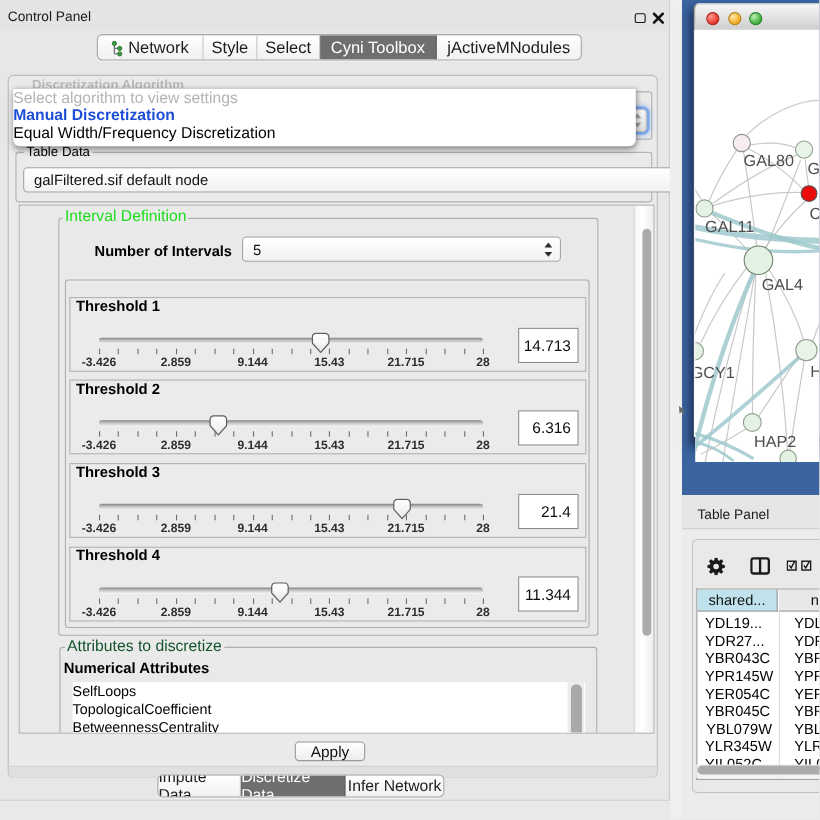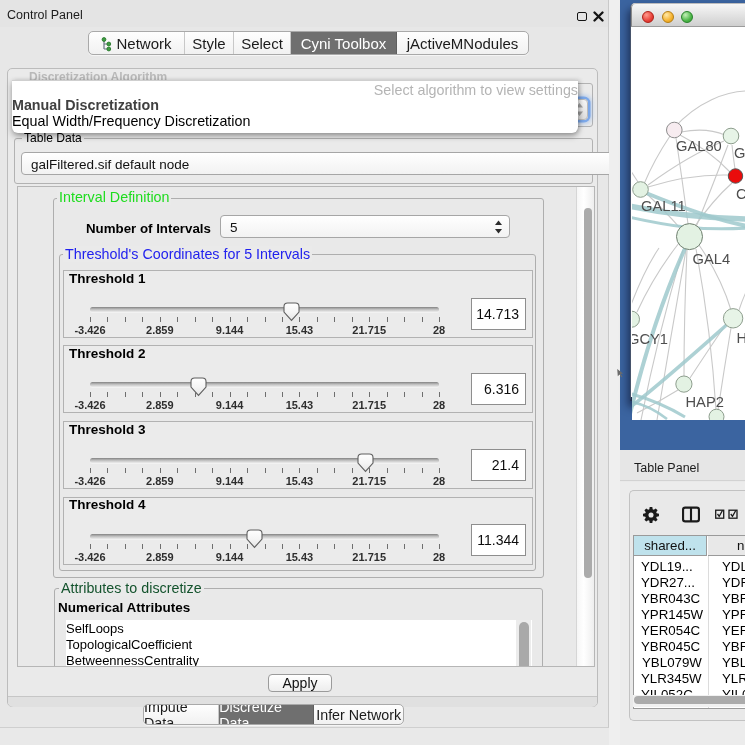--- a/index.html
+++ b/index.html
@@ -54,22 +54,22 @@
 #numlist { position:absolute; left:48px; top:433px; width:466px; height:47px; padding-top:1.3px; background:#fff; }
 #numlist div { font-size:13px; color:#000; padding-left:0px; height:16.1px; line-height:16.1px; }
 #listsb { position:absolute; left:498px; top:433px; width:15px; height:47px; background:#ececec; }
 #listsb .thumb { position:absolute; left:2.5px; top:2px; width:10px; height:60px; background:#a9a9a9; border-radius:5px; }
 
 
 #apply { position:absolute; left:268px; top:674px; width:64px; height:18px; background:linear-gradient(#ffffff,#ededed); border:1px solid #9b9b9b; border-radius:4px; font-size:14px; color:#111; text-align:center; line-height:16px; }
 
 
 #popup { position:absolute; left:12px; top:80px; width:566px; height:53px; background:#fff; border-top:1px solid #cfcfcf; border-radius:0 0 6px 6px; box-shadow:0 3px 6px rgba(0,0,0,.35), 2px 0 4px rgba(0,0,0,.12); }
-#popup .ph { position:absolute; left:0; right:0; top:1px; text-align:right; color:#b4b4b4; font-size:14.3px; }
-#popup .i1 { position:absolute; left:0px; top:15.5px; font-size:14.3px; font-weight:bold; color:#404040; }
+#popup .ph { position:absolute; left:0; right:0; top:1px; text-align:left; color:#b4b4b4; font-size:14.3px; }
+#popup .i1 { position:absolute; left:0px; top:15.5px; font-size:14.3px; font-weight:bold; color:#1d4ed8; }
 #popup .i2 { position:absolute; left:0px; top:31.5px; font-size:14.3px; color:#000; }
 #ghost-title { position:absolute; left:29px; top:70px; font-size:12px; font-weight:bold; color:#b9b9b9; }
 
 
 #bluebg { position:absolute; left:620px; top:0; width:125px; height:450px; background:#3b64a0; }
 #netwin { position:absolute; left:630px; top:3px; width:115px; height:398px; background:#fff; border-radius:5px 0 0 0; border-left:1.5px solid #46536b; border-bottom:4px solid #233150; box-shadow:-2px 6px 9px rgba(8,14,38,.6); }
 #nettitle { position:absolute; left:0; top:0; width:100%; height:24px; background:linear-gradient(#f7f7f7,#cfcfcf); border-bottom:1px solid #9b9b9b; border-radius:5px 0 0 0; border-left:1px solid #8a8a8a; border-top:1px solid #bdbdbd; }
 .tl { position:absolute; top:6.5px; width:12px; height:12px; border-radius:50%; }
 #netcanvas { position:absolute; left:1px; top:24px; width:113px; height:393px; background:#fff; overflow:hidden; }
 
@@ -140,21 +140,20 @@
     <div class="abs" style="left:68px; top:34px; font-size:13.3px; font-weight:bold; color:#000;">Number of Intervals</div>
     <div class="combo" style="left:202px; top:28px; width:290px; height:23px;">
       <span class="txt">5</span>
       <svg class="arr" viewBox="0 0 9 14">
           <path d="M4.5 0.5 L8 5 H1 Z" fill="#2c2c2c"></path>
           <path d="M4.5 13.5 L1 9 H8 Z" fill="#2c2c2c"></path>
         </svg>
     </div>
 
     <div class="grp" style="left:41px; top:67px; width:477px; height:317px; border-color:#aeaeae;"></div>
-    <div class="grp-t big" style="left:45px; top:59px; color:#2222ee;">Threshold's Coordinates for 5 Intervals</div>
 
     <div id="thrs">
         <div class="thr" style="top:83px;">
     <div class="name">Threshold 1</div>
     <div class="track"></div>
     <svg class="thumbsvg" style="left:218.941831604404px;" viewBox="0 0 17 20">
       <defs>
               <linearGradient id="tg1" x1="0" y1="0" x2="0" y2="1">
                 <stop offset="0" stop-color="#ffffff"></stop>
                 <stop offset="0.55" stop-color="#f4f4f4"></stop>

